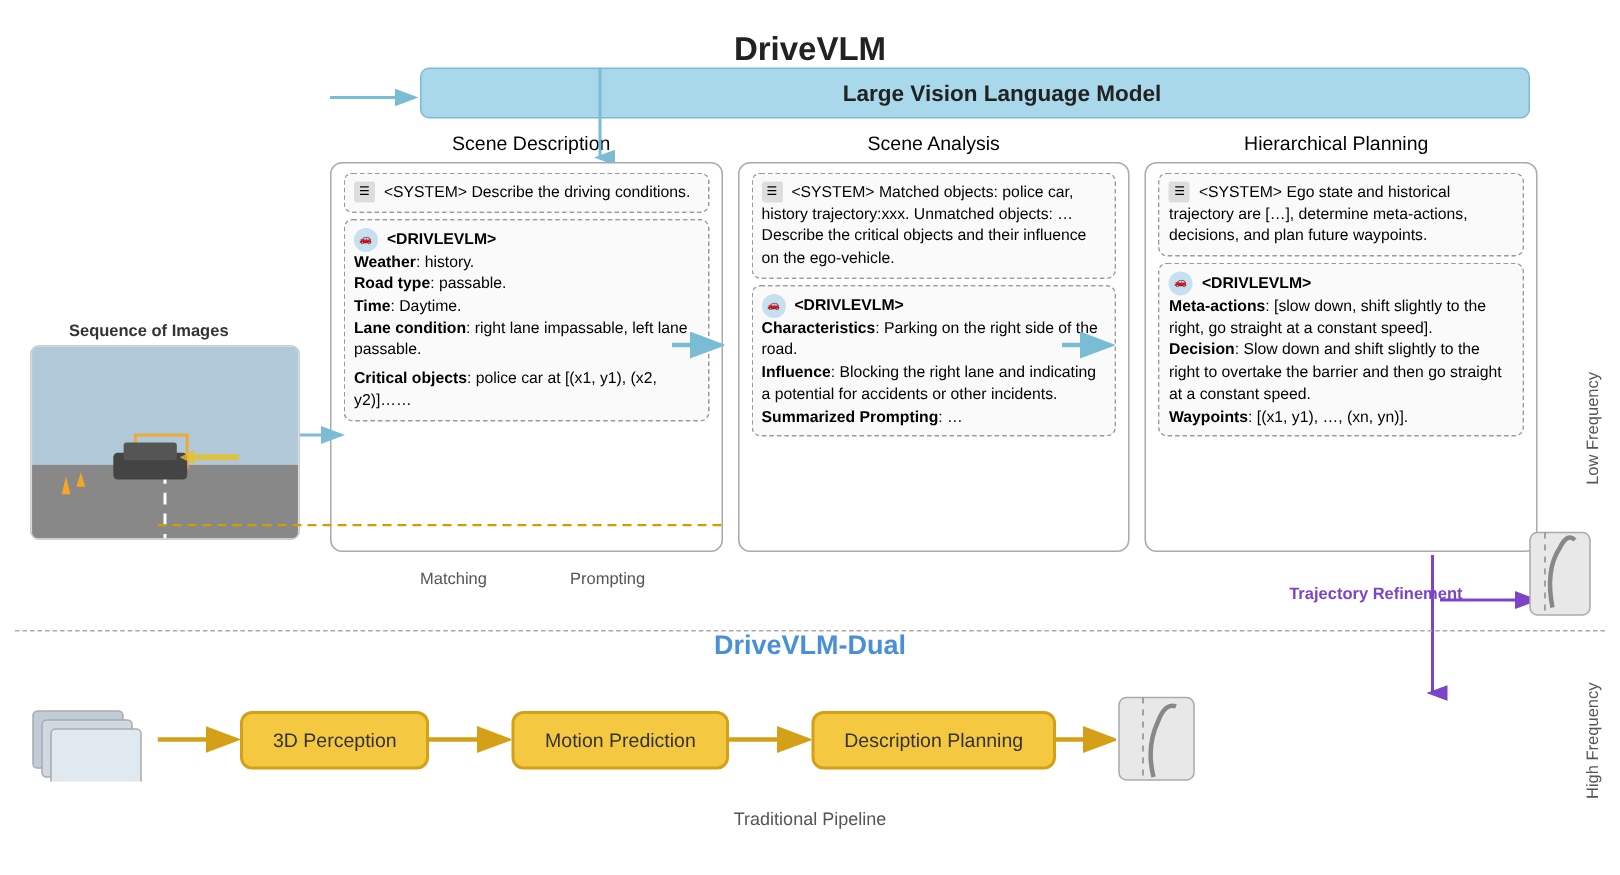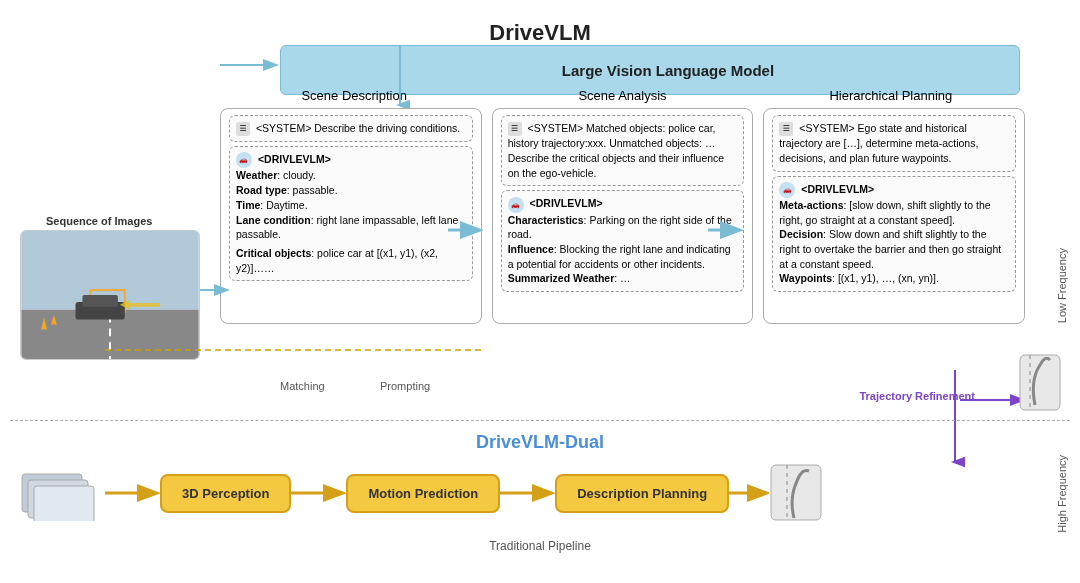--- a/index.html
+++ b/index.html
@@ -21,21 +21,21 @@
       padding-top: 20px;
       color: #222;
     }
 
     
     .vlm-box {
       position: absolute;
       top: 45px;
       left: 280px;
       right: 60px;
-      height: 50px;
+      height: 34px;
       background: #a8d8ea;
       border-radius: 6px;
       display: flex;
       align-items: center;
       justify-content: center;
       font-size: 15px;
       font-weight: bold;
       color: #222;
       border: 1.5px solid #7bbcd5;
       padding-left: 36px;
@@ -58,21 +58,21 @@
     }
 
     
     .panels-row {
       position: absolute;
       top: 108px;
       left: 220px;
       right: 55px;
       display: flex;
       gap: 10px;
-      height: 216px;
+      height: 260px;
     }
 
     .panel {
       flex: 1;
       border: 1.5px solid #aaa;
       border-radius: 8px;
       padding: 6px 8px;
       background: #fff;
       position: relative;
       font-size: 10.5px;
@@ -163,28 +163,28 @@
       align-items: center;
       gap: 0;
     }
 
     .pipeline-box {
       background: #f5c842;
       border: 2px solid #d4a017;
       border-radius: 8px;
       padding: 10px 20px;
       font-size: 13px;
-      font-weight: bold;
+      font-weight: normal;
       color: #333;
       white-space: nowrap;
     }
 
     .drivevlm-dual-label {
       position: absolute;
-      bottom: 130px;
+      bottom: 142px;
       left: 50%;
       transform: translateX(-50%);
       font-size: 18px;
       font-weight: bold;
       color: #4a90d9;
       margin-top: 40px;
     }
 
     .traditional-pipeline-label {
       position: absolute;
@@ -288,41 +288,41 @@
   <div class="panel">
     <div class="panel-system">
       <span class="icon-system">☰</span>
       <span>&lt;SYSTEM&gt; Describe the driving conditions.</span>
     </div>
     <div class="panel-drivevlm">
       <div>
         <span class="icon-drive">🚗</span>
         <span class="bold-text">&lt;DRIVLEVLM&gt;</span>
       </div>
-      <div><span class="bold-text">Weather</span><span>: cloudy.</span></div>
+      <div><span class="bold-text">Weather</span><span>: history.</span></div>
       <div><span class="bold-text">Road type</span><span>: passable.</span></div>
       <div><span class="bold-text">Time</span><span>: Daytime.</span></div>
       <div><span class="bold-text">Lane condition</span><span>: right lane impassable, left lane passable.</span></div>
       <div style="margin-top:4px;"><span class="bold-text">Critical objects</span><span>: police car at [(x1, y1), (x2, y2)]……</span></div>
     </div>
   </div>
 
   <div class="panel">
     <div class="panel-system">
       <span class="icon-system">☰</span>
       <span>&lt;SYSTEM&gt; Matched objects: police car, history trajectory:xxx. Unmatched objects: … Describe the critical objects and their influence on the ego-vehicle.</span>
     </div>
     <div class="panel-drivevlm">
       <div>
         <span class="icon-drive">🚗</span>
         <span class="bold-text">&lt;DRIVLEVLM&gt;</span>
       </div>
       <div><span class="bold-text">Characteristics</span><span>: Parking on the right side of the road.</span></div>
       <div><span class="bold-text">Influence</span><span>: Blocking the right lane and indicating a potential for accidents or other incidents.</span></div>
-      <div><span class="bold-text">Summarized Weather</span><span>: …</span></div>
+      <div><span class="bold-text">Summarized Prompting</span><span>: …</span></div>
     </div>
   </div>
 
   <div class="panel">
     <div class="panel-system">
       <span class="icon-system">☰</span>
       <span>&lt;SYSTEM&gt; Ego state and historical trajectory are […], determine meta-actions, decisions, and plan future waypoints.</span>
     </div>
     <div class="panel-drivevlm">
       <div>

